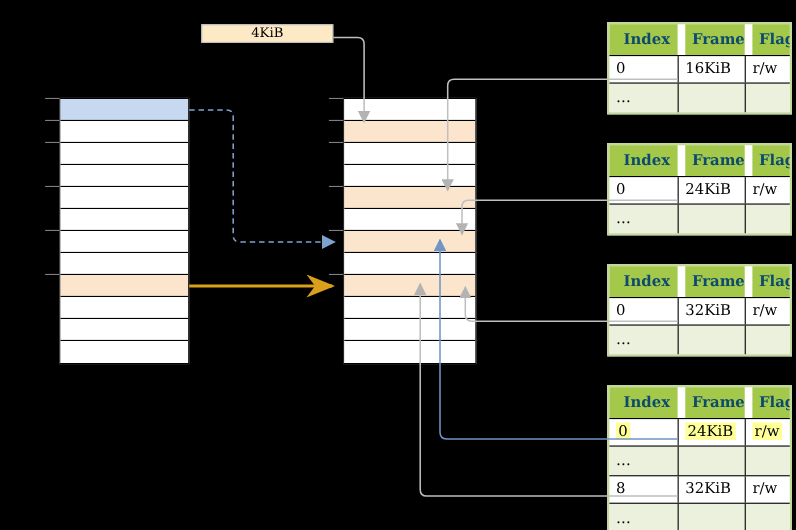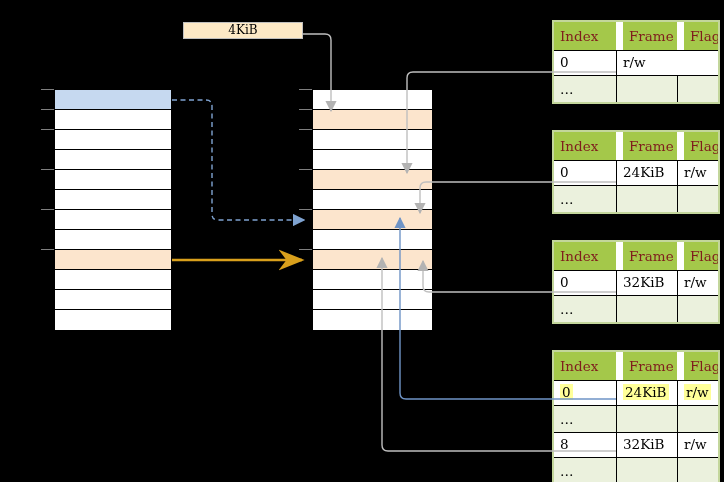--- a/index.html
+++ b/index.html
@@ -22,21 +22,21 @@
   .memtable.middle { left:312px; width:121px; }
   .mrow { height:20px; box-sizing:border-box; border-bottom:1px solid #000; background:#fff; }
   .mrow:last-child { border-bottom:none; }
   .tick { position:absolute; width:13px; height:1px; background:#7f7f7f; }
   
   .ptable {
     position:absolute; left:552px; width:164px;
     border:2px solid #C3D69B; background:#fff; font-size:13.5px; color:#000;
   }
   .pt-header { display:flex; background:#A4C84A; height:28px; }
-  .pt-header .pt-cell { color:#7f1d1d; font-weight:normal; line-height:28px; }
+  .pt-header .pt-cell { color:#0c4a6e; font-weight:bold; line-height:28px;text-align:center; }
   .pt-header .pt-cell + .pt-cell { border-left:7px solid #ffffff; }
   .pt-row { display:flex; border-top:1px solid #000; height:24px; }
   .pt-row .pt-cell { line-height:23px; }
   .pt-row.dots { height:26px; background:#EBF1DD; }
   .pt-row.dots .pt-cell { line-height:26px; }
   .pt-row .pt-cell + .pt-cell { border-left:1px solid #000; }
   .pt-cell { box-sizing:border-box; padding:0 0 0 6px; overflow:hidden; white-space:nowrap; }
   .c1 { width:62px; } .c2 { width:61px; } .c3 { width:41px; }
   .hl { background:#FFFF99; padding:0 2px; }
   
@@ -82,20 +82,21 @@
     </div>
 
   <div class="ptable" style="top:20px">
     <div class="pt-header">
       <div class="pt-cell c1">Index</div>
       <div class="pt-cell c2">Frame</div>
       <div class="pt-cell c3">Flags</div>
     </div>
     <div class="pt-row">
       <div class="pt-cell c1">0</div>
+      <div class="pt-cell c2">16KiB</div>
       <div class="pt-cell c3">r/w</div>
     </div>
     <div class="pt-row dots">
       <div class="pt-cell c1">…</div>
       <div class="pt-cell c2"></div>
       <div class="pt-cell c3"></div>
     </div>
   </div>
 
   <div class="ptable" style="top:130px">

